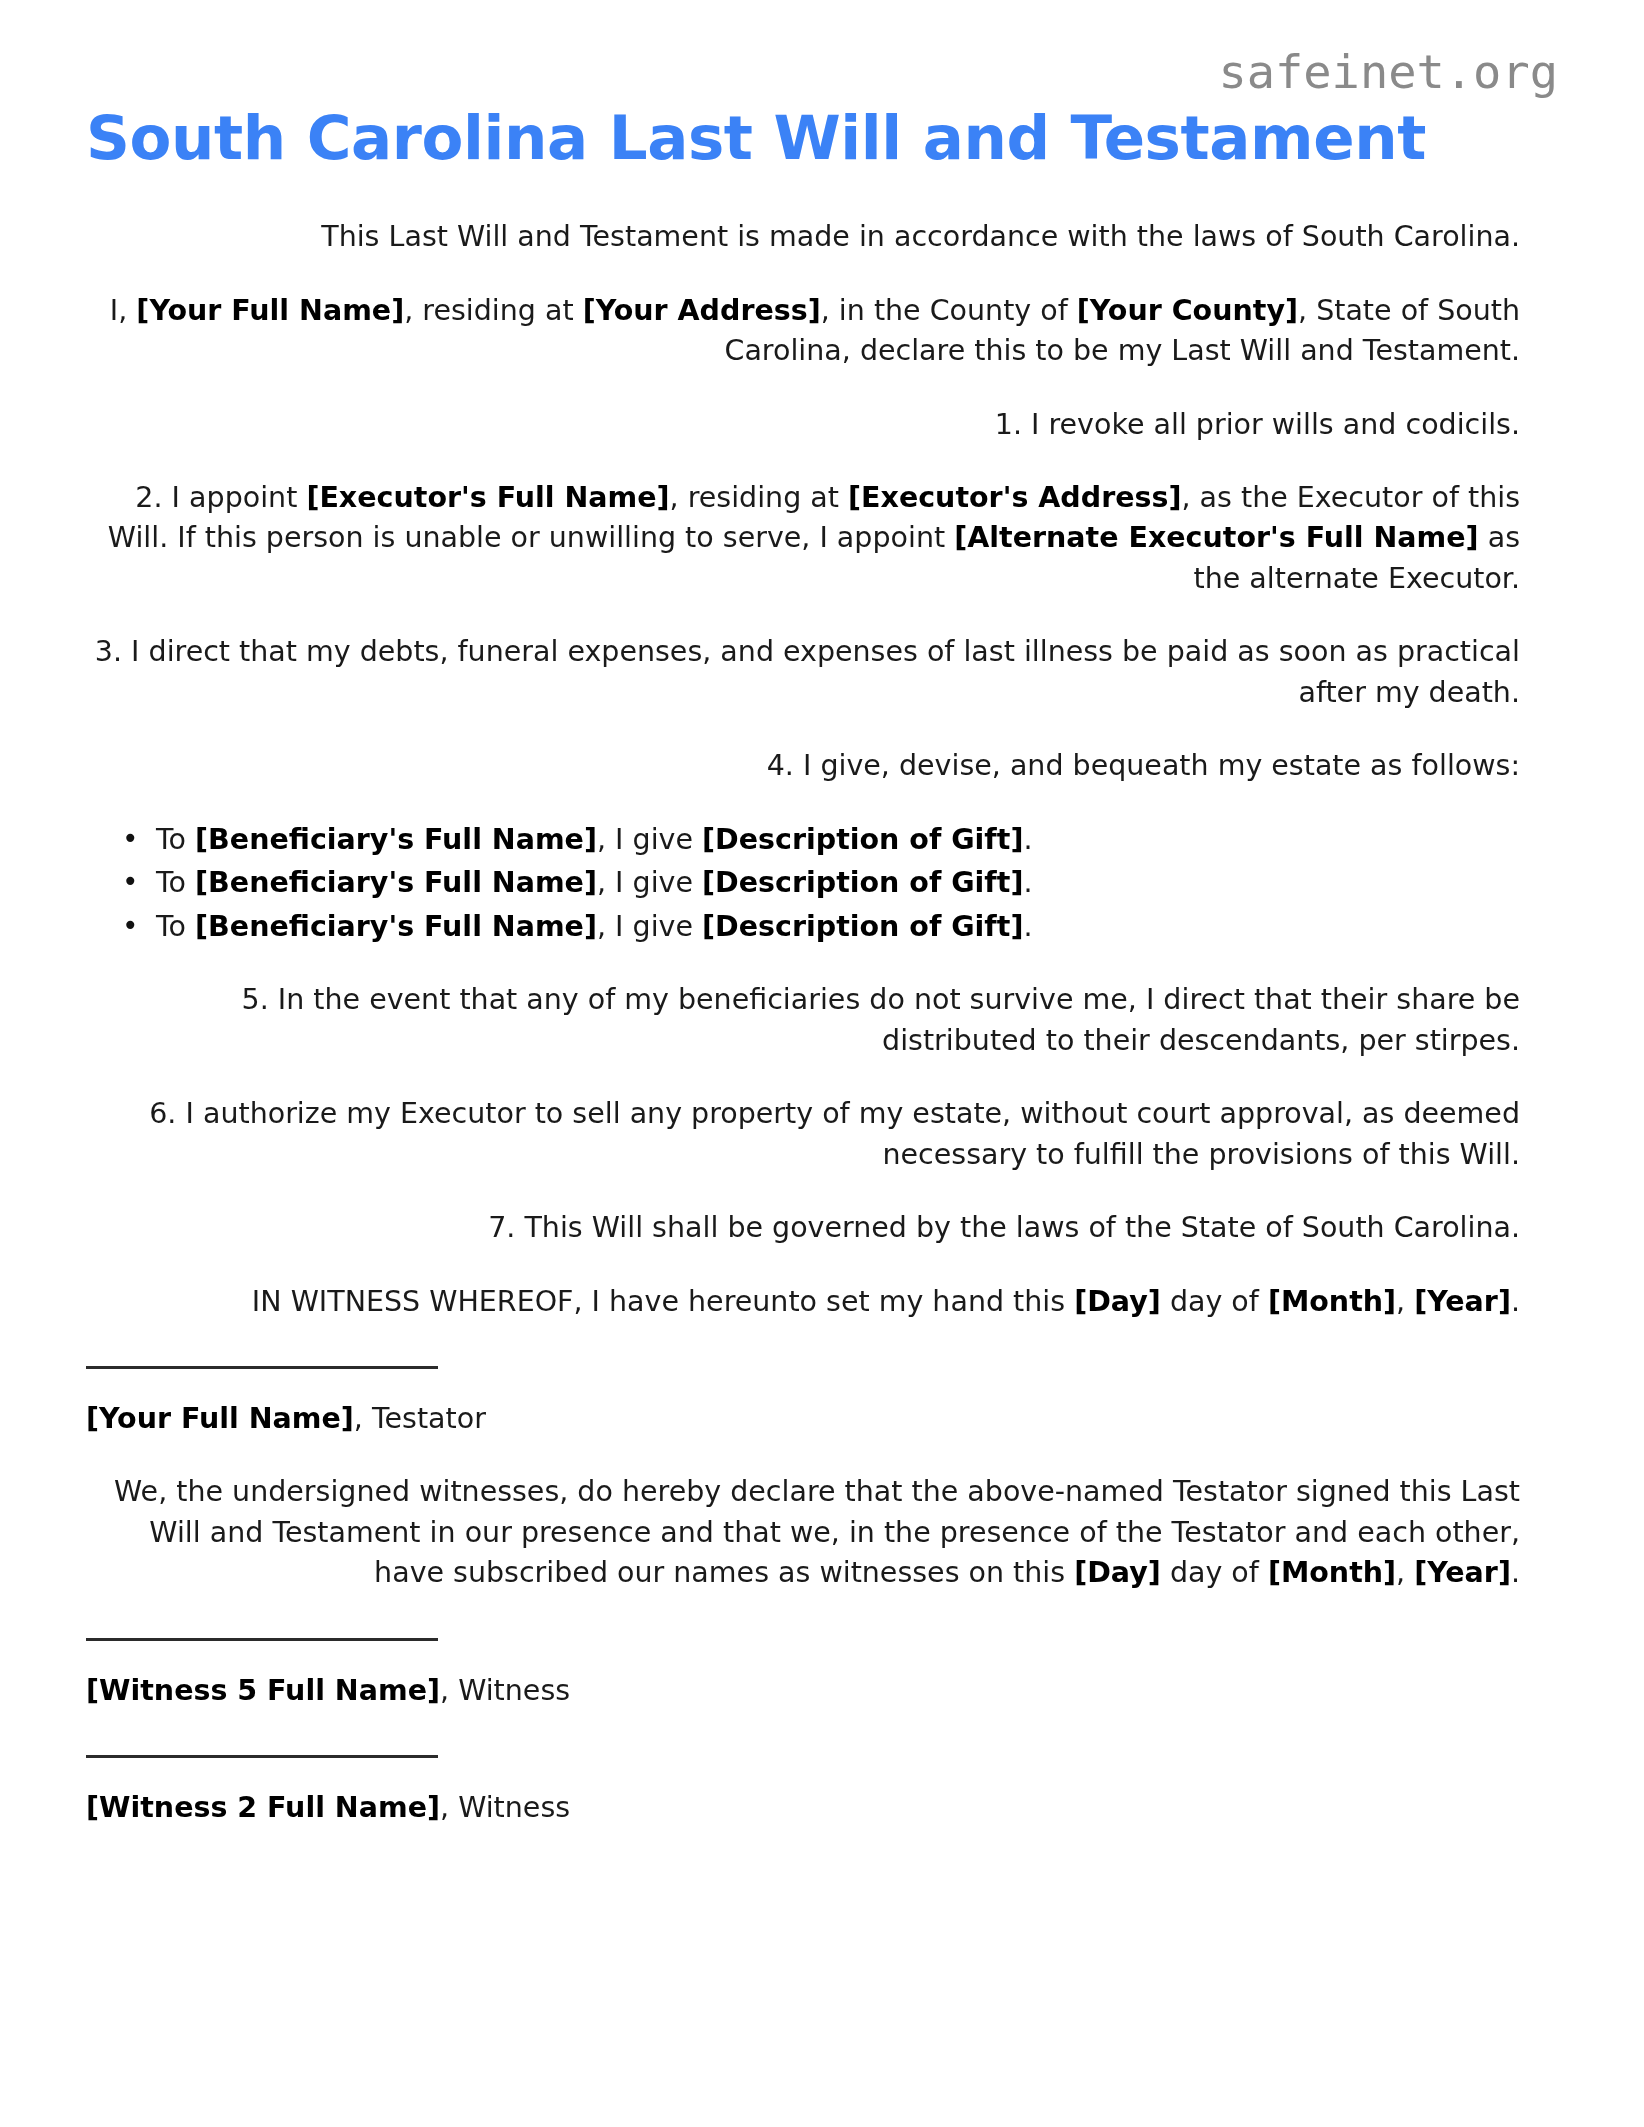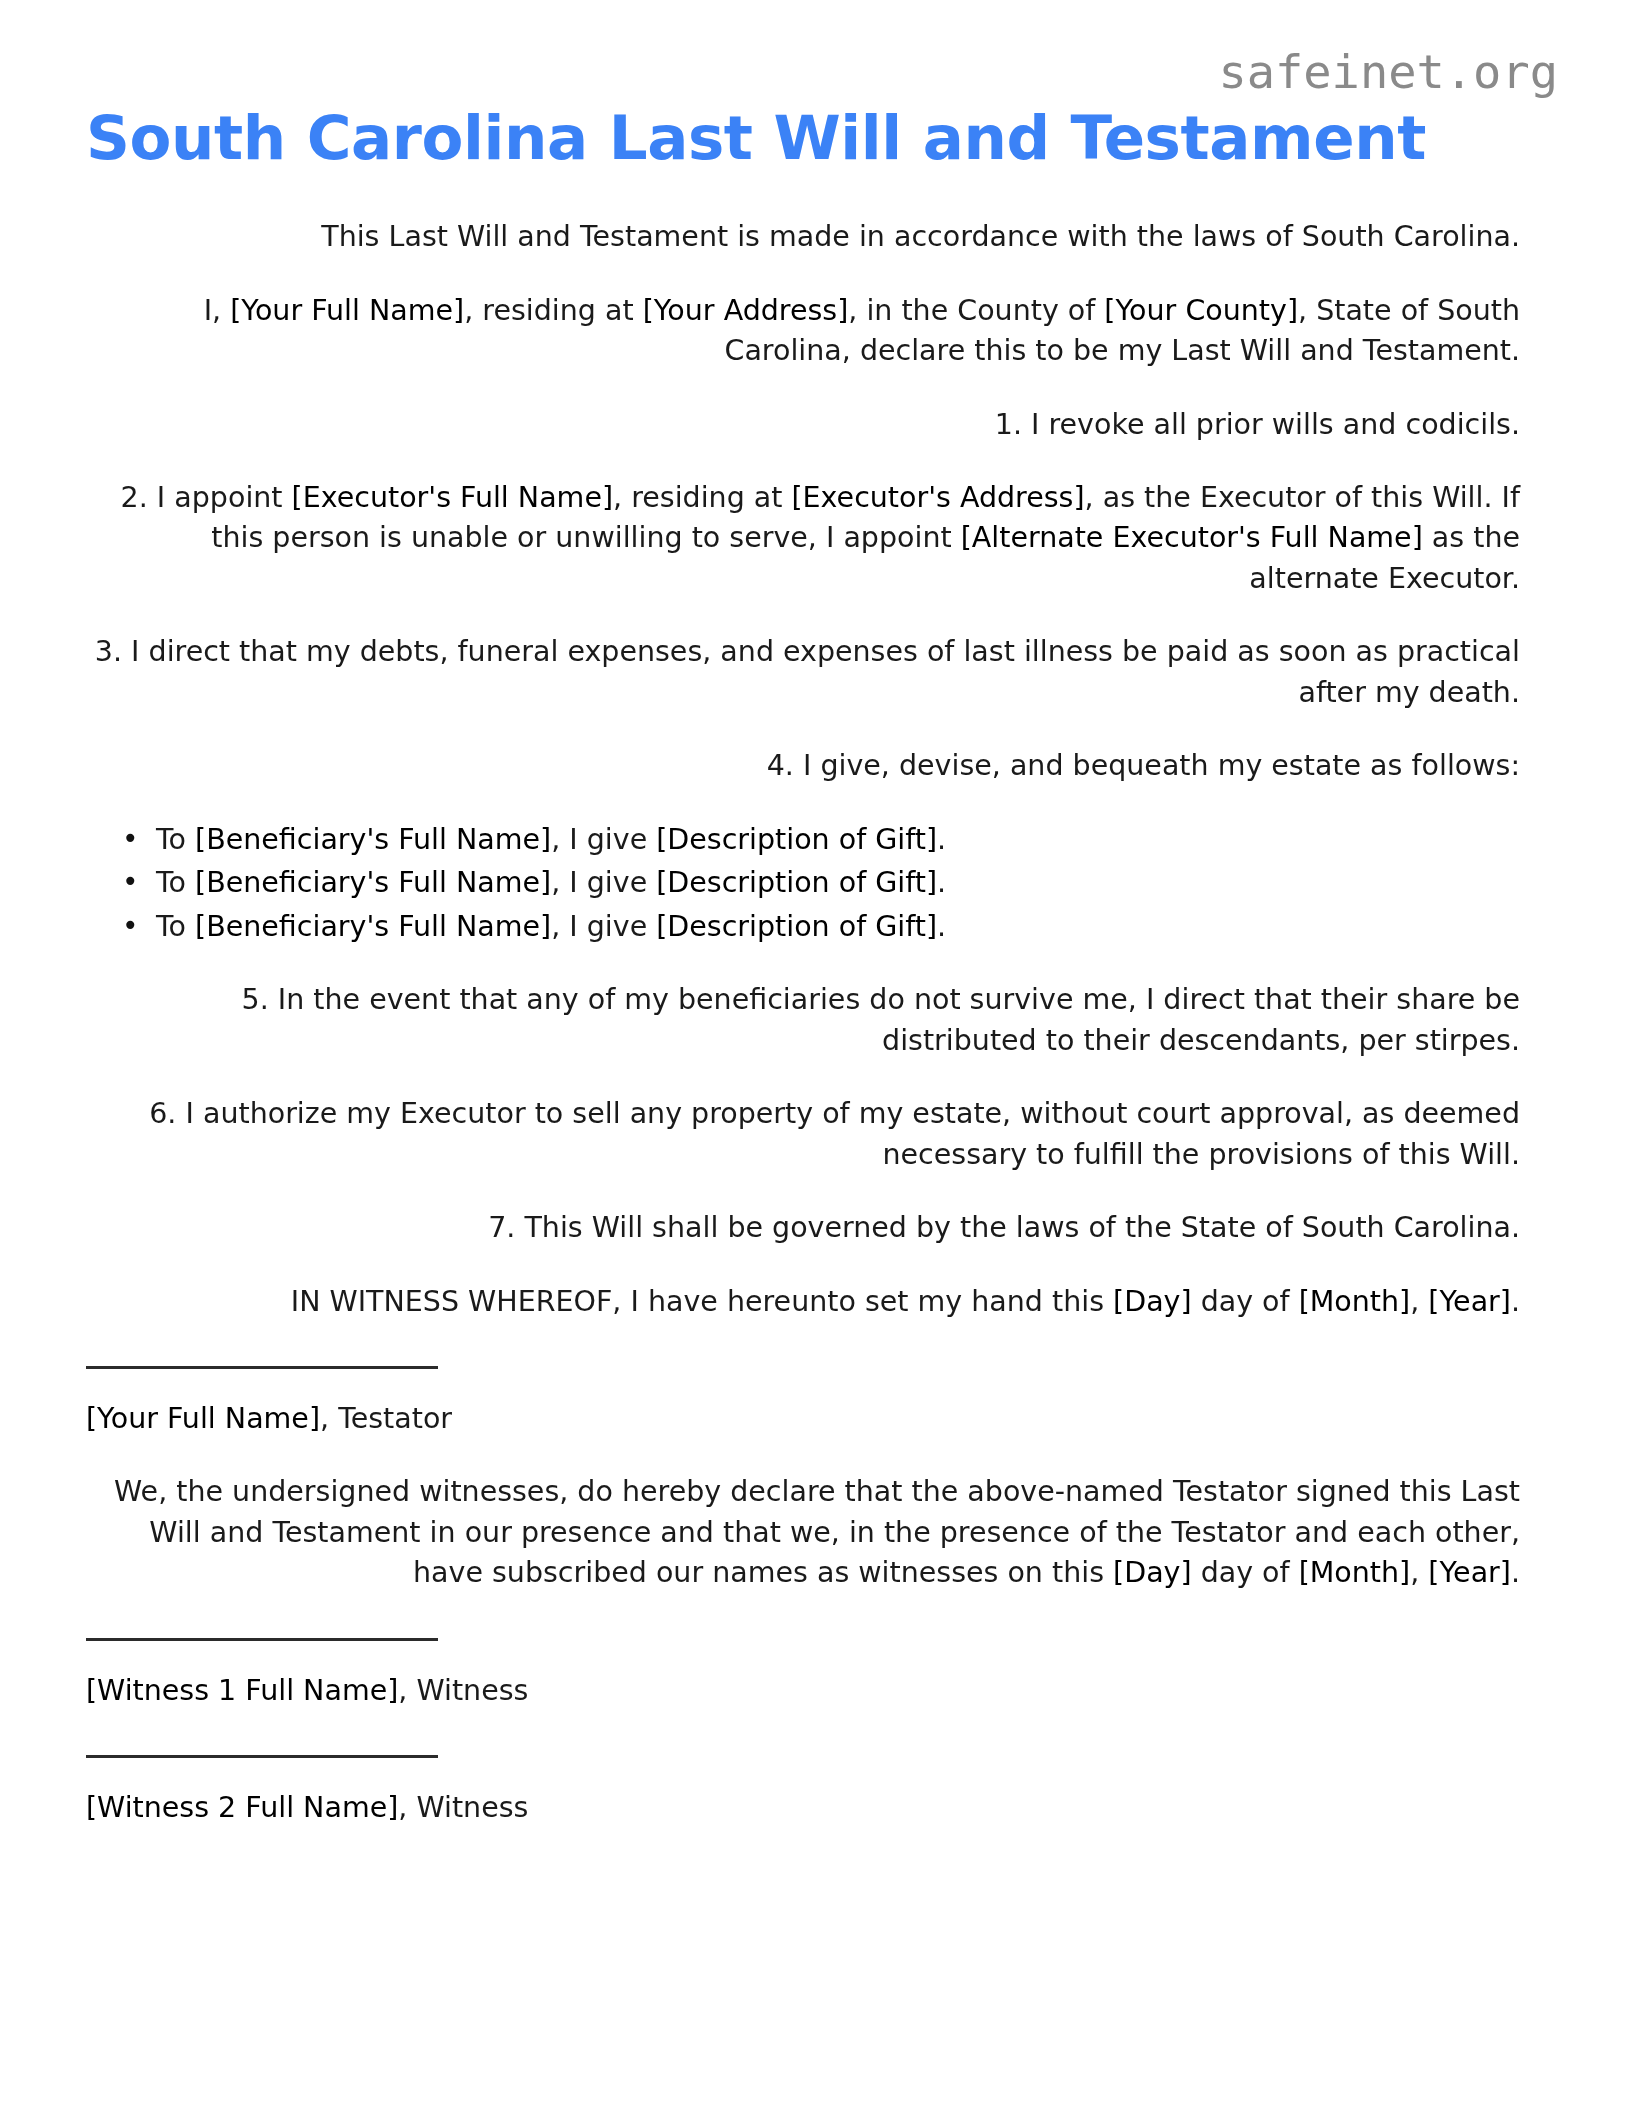--- a/index.html
+++ b/index.html
@@ -50,21 +50,21 @@
   }
   p.para {
     font-size: 28.5px;
     line-height: 1.42;
     margin: 0 0 33px 0;
     color: #1a1a1a;
     text-align: right;
   }
   p.para:last-child { margin-bottom: 0; }
   strong.ph {
-    font-weight: normal;
+    font-weight: bold;
     color: #000000;
   }
   ul.gift-list {
     margin: 0 0 33px 0;
     padding-left: 70px;
     list-style: none;
   }
   ul.gift-list li {
     font-size: 28.5px;
     line-height: 1.42;
@@ -131,20 +131,20 @@
     <p class="para"><span>IN WITNESS WHEREOF, I have hereunto set my hand this </span><strong class="ph">[Day]</strong><span> day of </span><strong class="ph">[Month]</strong><span>, </span><strong class="ph">[Year]</strong><span>.</span></p>
 
     <div class="sigline"></div>
 
     <p class="sig-name"><strong class="ph">[Your Full Name]</strong><span>, Testator</span></p>
 
     <p class="para"><span>We, the undersigned witnesses, do hereby declare that the above-named Testator signed this Last Will and Testament in our presence and that we, in the presence of the Testator and each other, have subscribed our names as witnesses on this </span><strong class="ph">[Day]</strong><span> day of </span><strong class="ph">[Month]</strong><span>, </span><strong class="ph">[Year]</strong><span>.</span></p>
 
     <div class="sigline"></div>
 
-    <p class="sig-name"><strong class="ph">[Witness 1 Full Name]</strong><span>, Witness</span></p>
+    <p class="sig-name"><strong class="ph">[Witness 5 Full Name]</strong><span>, Witness</span></p>
 
     <div class="sigline"></div>
 
     <p class="sig-name"><strong class="ph">[Witness 2 Full Name]</strong><span>, Witness</span></p>
 
   </div>
 </div>
 
 </body></html>

